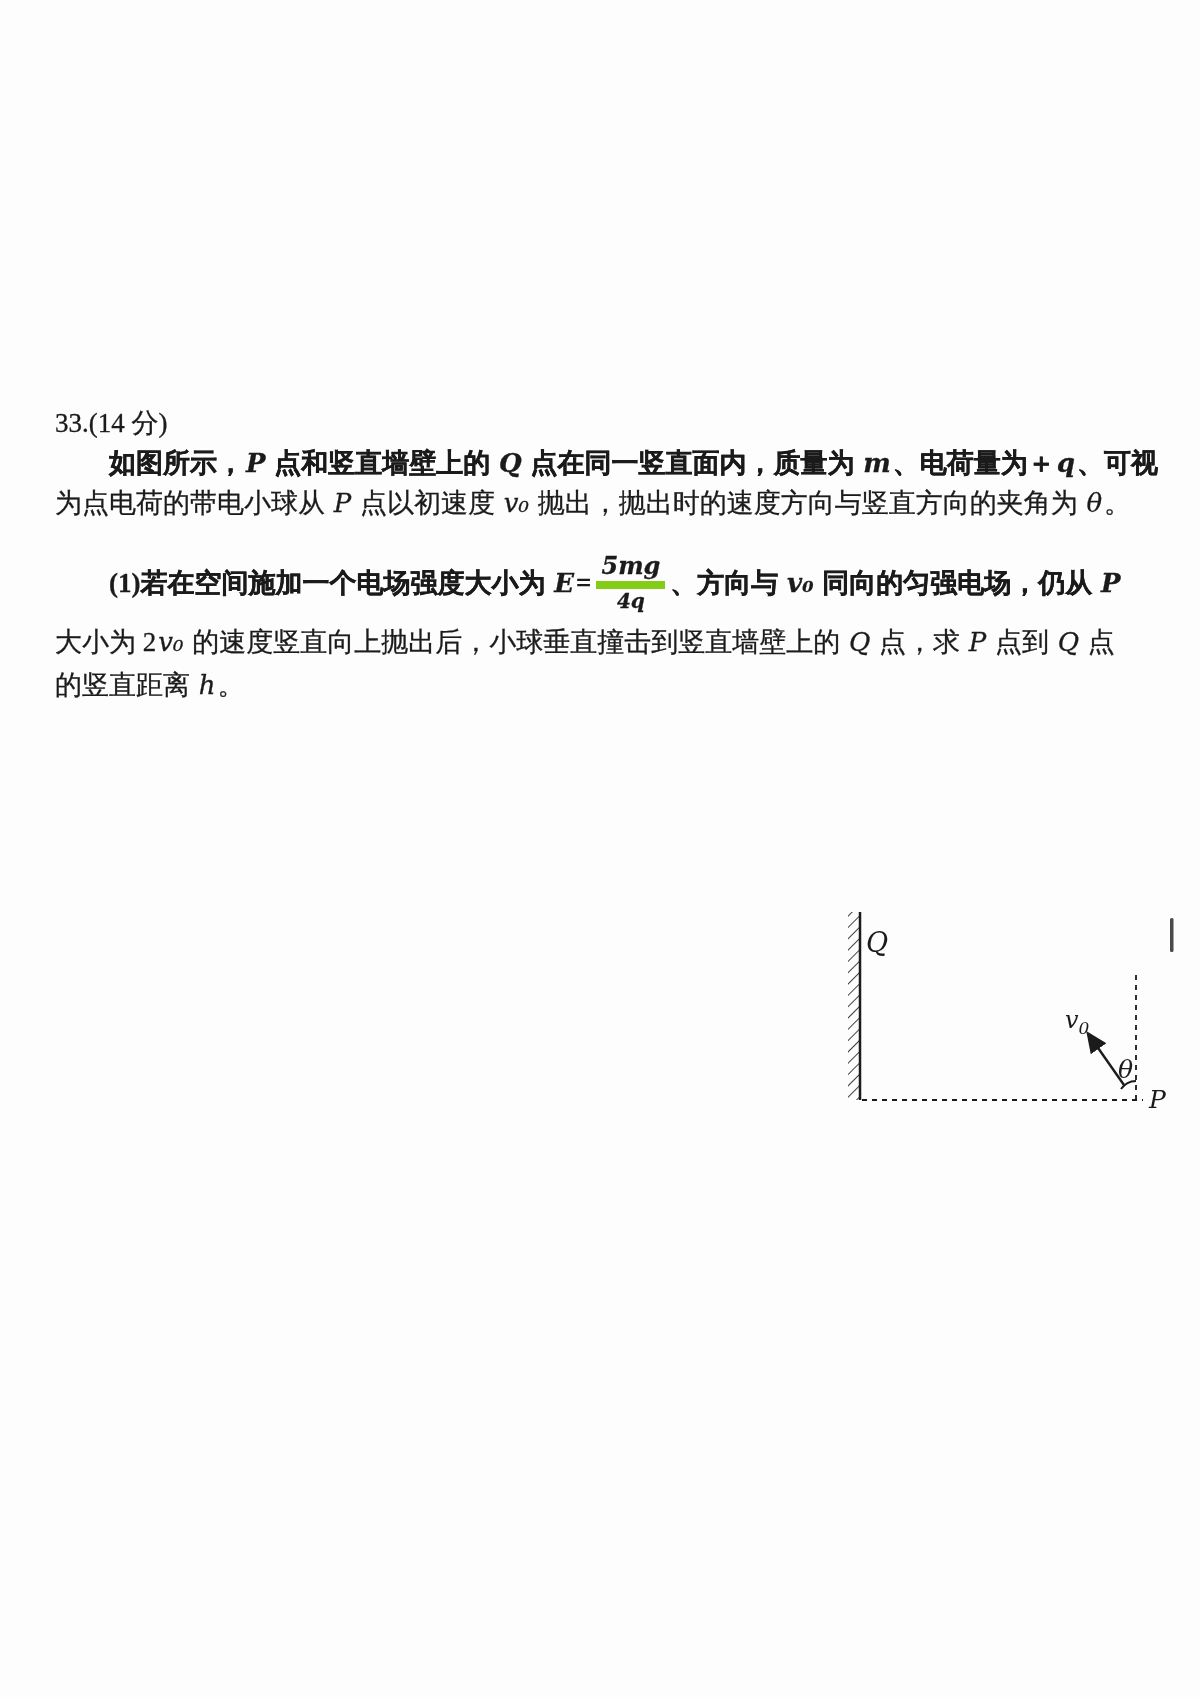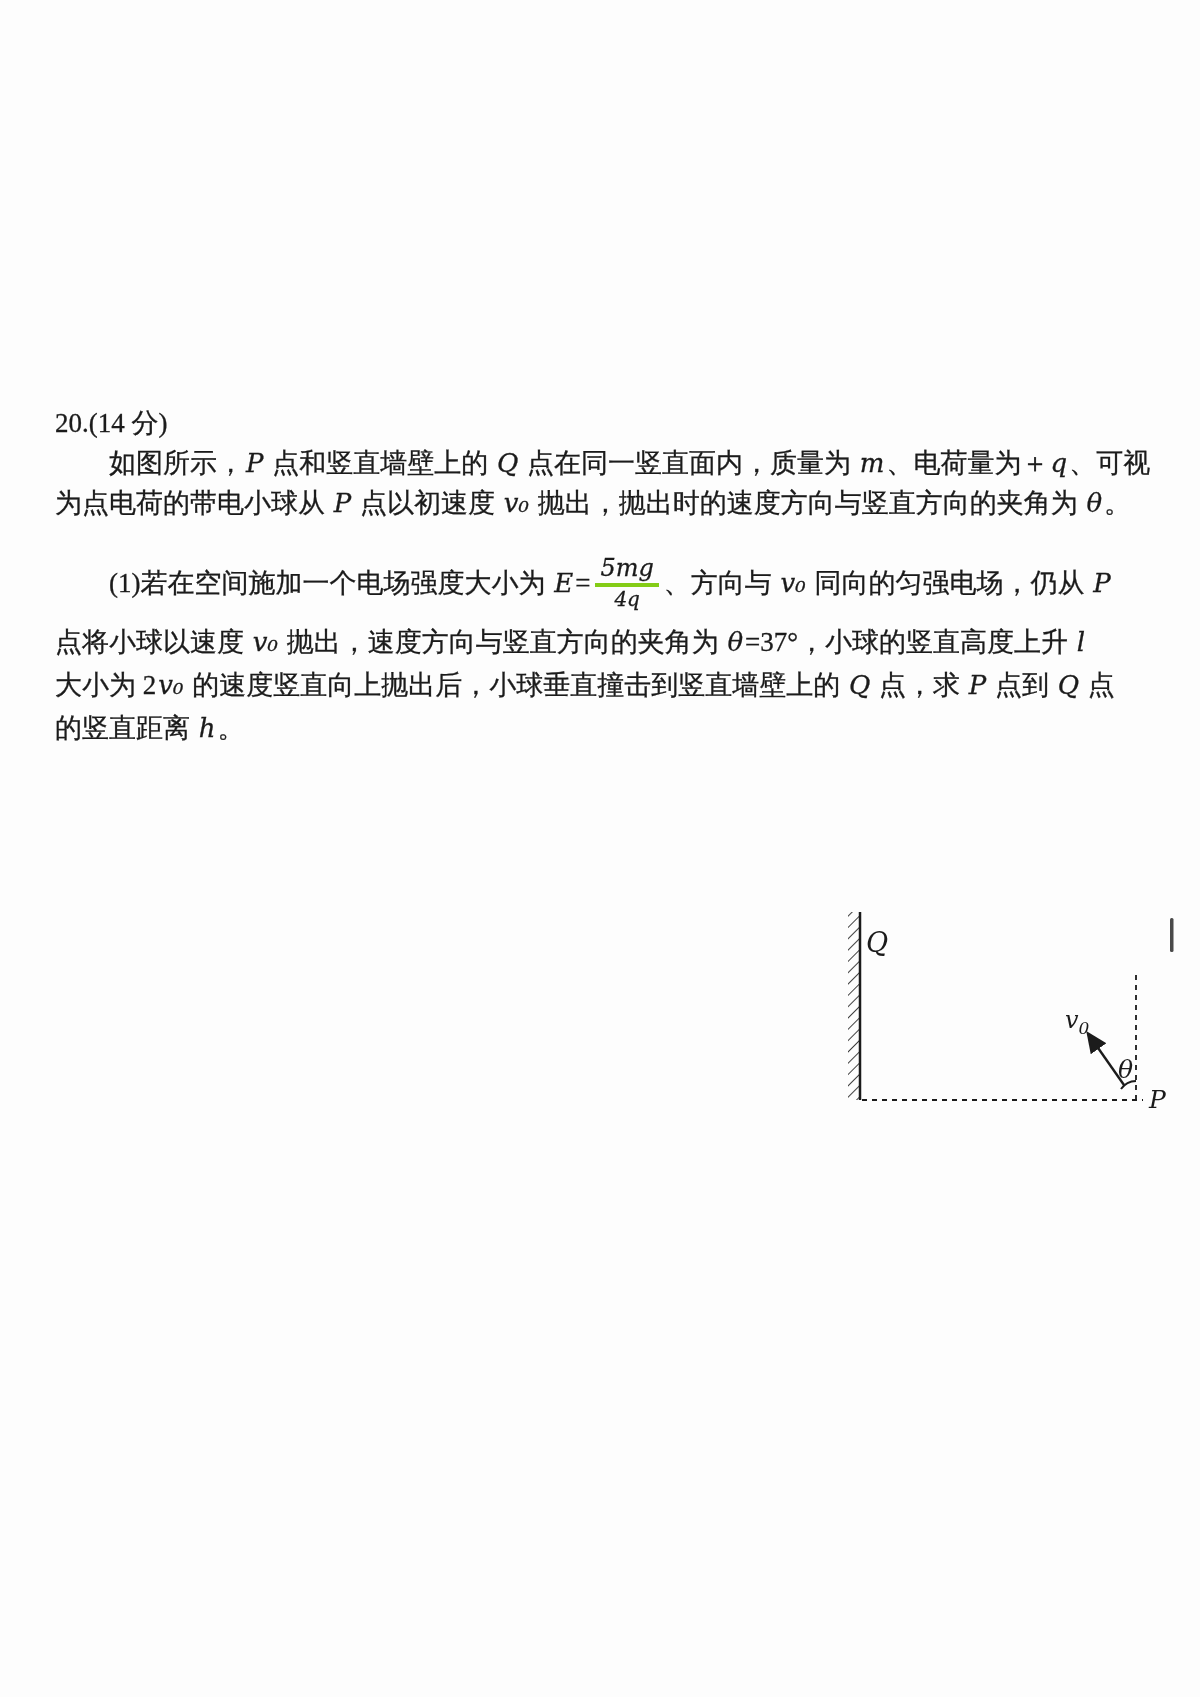--- a/index.html
+++ b/index.html
@@ -16,21 +16,21 @@
     left:55px;top:403px;
     width:1060px;
     font-size:27px;
     -webkit-text-stroke:0.3px #1b1b1b;
   }
   .line{
     line-height:40px;
     white-space:nowrap;
   }
   .pline{line-height:43px;}
-  .indent{padding-left:54px;}
+  .indent{padding-left:54px;font-weight:bold;}
   .math-line{
     height:76px;
     line-height:76px;
     white-space:nowrap;
   }
   .gap-sm{margin-top:22px;}
   .gap-md{margin-top:12px;}
   .mvar{
     font-family:"DejaVu Serif","Liberation Serif",serif;
     font-style:italic;
@@ -42,21 +42,21 @@
     vertical-align:middle;
     text-align:center;
     font-style:italic;
     font-family:"DejaVu Serif","Liberation Serif",serif;
     line-height:1.12;
     margin:0 5px 6px 5px;
   }
   .frac .num{
     display:block;
     padding:0 5px 1px 5px;
-    border-bottom:4px solid #84cc16;
+    border-bottom:8px solid #84cc16;
     font-size:24px;
   }
   .frac .den{
     display:block;
     padding:1px 5px 0 5px;
     font-size:20px;
   }
   .figure{
     position:absolute;
     left:775px;top:898px;
@@ -64,27 +64,26 @@
   }
   svg text{
     font-family:"DejaVu Serif","Liberation Serif",serif;
     fill:#1b1b1b;
   }
 </style>
 </head>
 <body>
 
 <div class="textblock">
-  <div class="line">20.(14 分)</div>
+  <div class="line">33.(14 分)</div>
 
   <div class="line indent">如图所示，<i class="mvar">P</i> 点和竖直墙壁上的 <i class="mvar">Q</i> 点在同一竖直面内，质量为 <i class="mvar">m</i>、电荷量为＋<i class="mvar">q</i>、可视</div>
   <div class="line">为点电荷的带电小球从 <i class="mvar">P</i> 点以初速度 <i class="mvar">v₀</i> 抛出，抛出时的速度方向与竖直方向的夹角为 <i class="mvar">θ</i>。</div>
 
   <div class="math-line indent gap-sm">(1)若在空间施加一个电场强度大小为 <i class="mvar">E</i>=<span class="frac"><span class="num">5mg</span><span class="den">4q</span></span>、方向与 <i class="mvar">v₀</i> 同向的匀强电场，仍从 <i class="mvar">P</i></div>
-  <div class="line pline">点将小球以速度 <i class="mvar">v₀</i> 抛出，速度方向与竖直方向的夹角为 <i class="mvar">θ</i>=37°，小球的竖直高度上升 <i class="mvar">l</i></div>
 
   <div class="line pline">大小为 2<i class="mvar">v₀</i> 的速度竖直向上抛出后，小球垂直撞击到竖直墙壁上的 <i class="mvar">Q</i> 点，求 <i class="mvar">P</i> 点到 <i class="mvar">Q</i> 点</div>
   <div class="line pline">的竖直距离 <i class="mvar">h</i>。</div>
 </div>
 
 <div class="figure">
   <svg width="420" height="220" viewBox="0 0 420 220" xmlns="http://www.w3.org/2000/svg">
     <defs>
       <pattern id="hatchp" width="8" height="8" patternUnits="userSpaceOnUse" patternTransform="rotate(45)">
         <line x1="0" y1="0" x2="0" y2="8" stroke="#2a2a2a" stroke-width="1.8"></line>

